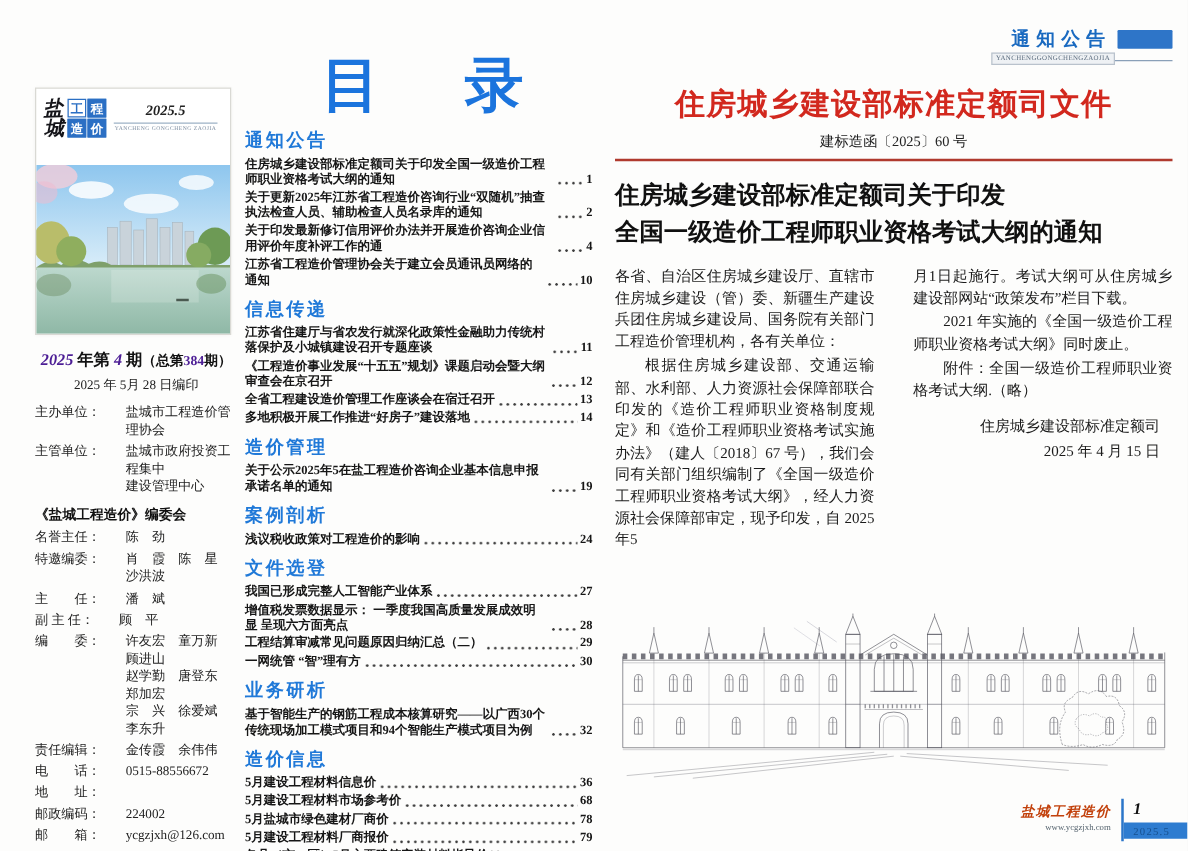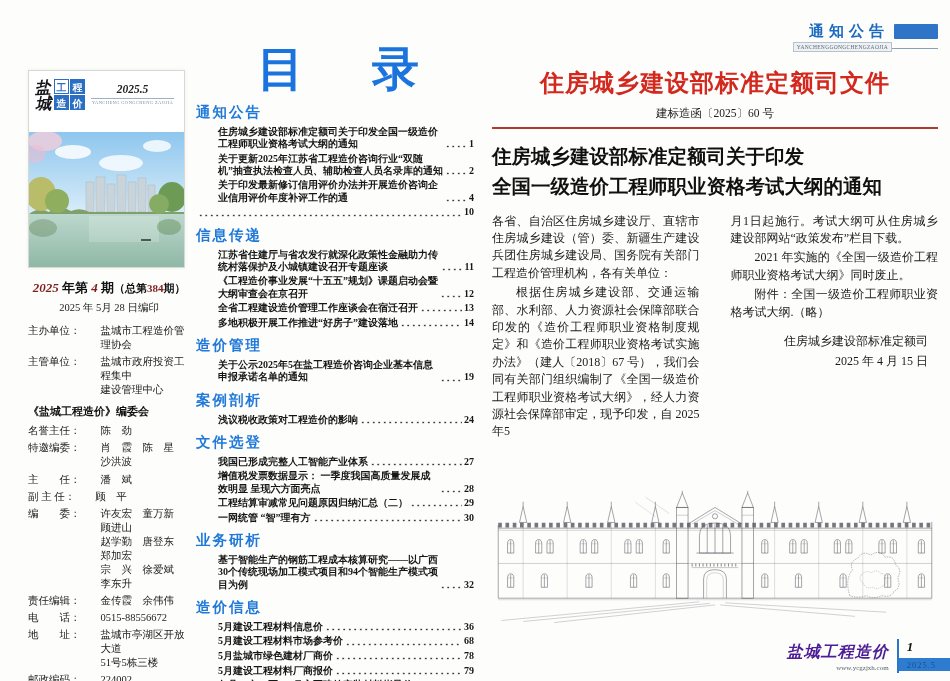--- a/index.html
+++ b/index.html
@@ -24,41 +24,41 @@
   .bg-outline{border:1.5px solid #2b6fc4;color:#2b6fc4;background:#fff;}
   .bg-fill{background:#2b6fc4;color:#fff;border:1.5px solid #2b6fc4;}
   .cover-right{flex:1;text-align:center;padding-top:7px;}
   .cover-issue{font-size:11.5px;font-weight:bold;font-style:italic;color:#222;}
   .cover-rule{border-top:1px solid #9db2c6;margin:3px 6px 1px;}
   .cover-pinyin{font-size:4.5px;letter-spacing:.4px;color:#7d8da0;white-space:nowrap;}
   .cover-photo{flex:1;}
   .cover-photo svg{display:block;width:100%;height:100%;}
 
   .issue-line{margin-top:11px;text-align:center;font-weight:bold;font-size:13px;color:#111;}
-  .issue-line .num{color:#7f1d1d;font-style:italic;}
+  .issue-line .num{color:#4c1d95;font-style:italic;}
   .issue-line .paren{font-size:11px;font-weight:bold;}
   .issue-line .paren .num{font-style:normal;}
   .print-date{text-align:center;font-size:10.5px;margin-top:4px;color:#222;}
 
   .info-block{margin-top:9px;}
   .info-row{display:flex;font-size:10.5px;line-height:1.34;margin-bottom:3px;color:#222;gap:20px;}
   .info-label{flex:none;white-space:pre;}
   .info-value{white-space:pre-line;}
   .board-title{font-size:11px;font-weight:bold;margin:7px 0 5px;color:#111;}
 
   
   .toc-col{position:absolute;left:196px;top:44px;width:278px;}
   .toc-title{font-size:47px;font-weight:bold;color:#1b74dd;letter-spacing:28px;
              text-align:center;padding-left:34px;line-height:1.1;margin-bottom:2px;
              font-family:"Liberation Serif","DejaVu Serif",serif;}
   .toc-sec-h{font-size:14.5px;font-weight:bold;color:#2079d8;letter-spacing:2px;
              margin:7px 0 4px;font-family:"Liberation Sans","DejaVu Sans",sans-serif;}
   .toc-item{display:flex;align-items:flex-end;font-size:10px;line-height:1.22;
             margin-bottom:2.5px;color:#161616;font-weight:600;}
-  .toc-item .tt{flex:0 1 auto;margin-left:22px;}
+  .toc-item .tt{flex:0 1 auto;}
   .toc-item .dots{flex:1 1 26px;min-width:22px;height:.95em;margin:0 2px;
       background-image:radial-gradient(circle,#3c3c3c .9px,transparent 1.15px);
       background-size:5.5px 5px;background-repeat:repeat-x;background-position:left bottom 1px;}
   .toc-item .pg{flex:none;font-weight:600;}
 
   
   .right-page{position:absolute;left:492px;top:22px;width:446px;}
   .corner-tab{display:flex;justify-content:flex-end;align-items:center;}
   .tab-label{color:#1a6ac0;font-weight:bold;font-size:15px;letter-spacing:5px;
              font-family:"Liberation Sans","DejaVu Sans",sans-serif;}
@@ -82,21 +82,21 @@
   .doc-body p{margin:0 0 2px;}
   .p-indent{text-indent:2em;}
   .sign{margin-top:10px;text-align:right;padding-right:10px;}
   .sign div{line-height:1.7;}
 
   .sketch-wrap{margin-top:14px;}
   .sketch-wrap svg{display:block;width:100%;height:202px;}
 
   .page-footer{position:absolute;right:0;bottom:8px;display:flex;align-items:flex-start;}
   .f-left{text-align:right;margin-right:4px;padding-top:3px;}
-  .f-logo{font-size:16px;font-weight:bold;font-style:italic;color:#4c1d95;letter-spacing:1px;}
+  .f-logo{font-size:11px;font-weight:bold;font-style:italic;color:#c2410c;letter-spacing:1px;}
   .f-site{font-size:7px;color:#56646f;margin-top:1px;}
   .f-bar{width:2px;height:34px;background:#2b76c9;margin:0 0 0 4px;}
   .f-right{display:flex;flex-direction:column;}
   .f-page{font-size:13px;font-weight:bold;font-style:italic;color:#111;padding-left:8px;}
   .f-issue{margin-top:3px;background:#2e7cd0;color:#16508f;font-size:8.5px;
            padding:1.5px 14px 1.5px 8px;letter-spacing:1px;}
 </style>
 </head>
 <body>
 
@@ -215,22 +215,20 @@
           <span class="info-value">金传霞　余伟伟</span>
         </div>
 
         <div class="info-row">
           <span class="info-label">电　　话：</span>
           <span class="info-value">0515-88556672</span>
         </div>
 
         <div class="info-row">
           <span class="info-label">地　　址：</span>
-          <span class="info-value">盐城市亭湖区开放大道
-51号5栋三楼</span>
         </div>
 
         <div class="info-row">
           <span class="info-label">邮政编码：</span>
           <span class="info-value">224002</span>
         </div>
 
         <div class="info-row">
           <span class="info-label">邮　　箱：</span>
           <span class="info-value">ycgzjxh@126.com</span>
@@ -258,20 +256,21 @@
             <span class="pg">2</span>
           </div>
 
           <div class="toc-item">
             <span class="tt">关于印发最新修订信用评价办法并开展造价咨询企业信用评价年度补评工作的通</span>
             <span class="dots"></span>
             <span class="pg">4</span>
           </div>
 
           <div class="toc-item">
+            <span class="tt">江苏省工程造价管理协会关于建立会员通讯员网络的通知</span>
             <span class="dots"></span>
             <span class="pg">10</span>
           </div>
         </div>
     </div>
 
     <div>
       <div class="toc-sec-h">信息传递</div>
       <div>
 

